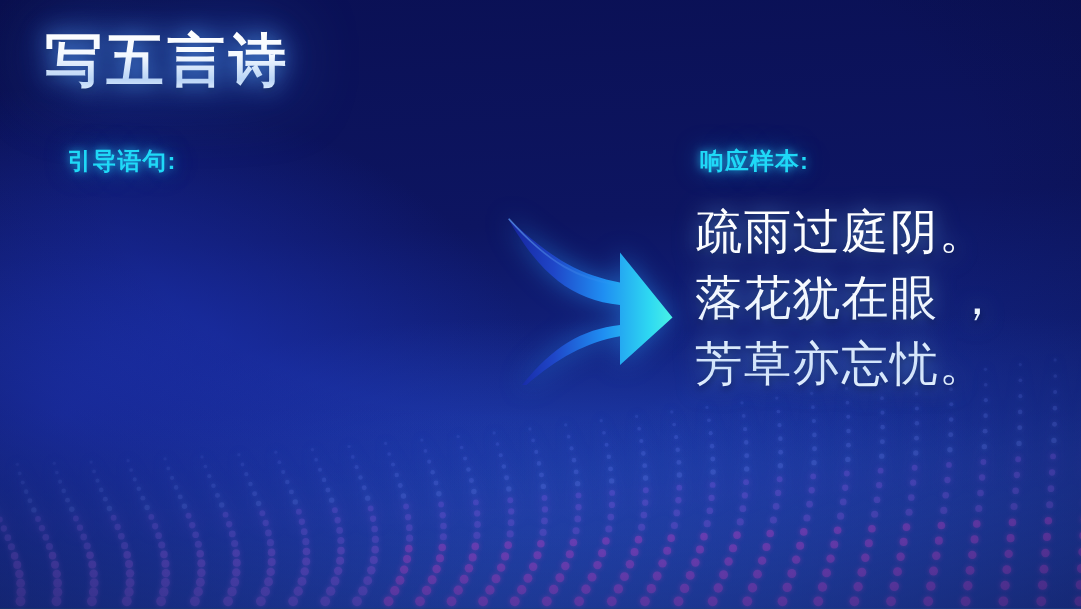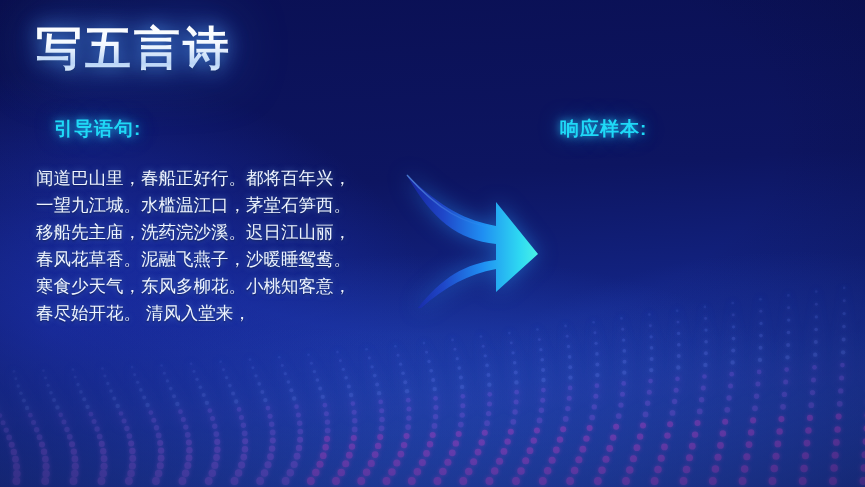--- a/index.html
+++ b/index.html
@@ -975,26 +975,20 @@
           <circle cx="939.4" cy="91.1" r="6.03" fill="#7a5cec" opacity="0.26"></circle>
         </g>
     </svg>
   </div>
   <div class="haze"></div>
   <div class="bg-vignette"></div>
 
   <div class="title">写五言诗</div>
 
   <div class="col-head" id="head-left">引导语句:</div>
-  <div class="prompt-body">闻道巴山里，春船正好行。都将百年兴，
-一望九江城。水槛温江口，茅堂石笋西。
-移船先主庙，洗药浣沙溪。迟日江山丽，
-春风花草香。泥融飞燕子，沙暖睡鸳鸯。
-寒食少天气，东风多柳花。小桃知客意，
-春尽始开花。 清风入堂来，</div>
 
   <div class="arrow-wrap">
     <svg viewBox="0 0 140 140">
       <defs>
         <linearGradient id="arrGrad" x1="0" y1="0.5" x2="1" y2="0.5">
           <stop offset="0" stop-color="#16219a"></stop>
           <stop offset="0.28" stop-color="#1f46c8"></stop>
           <stop offset="0.58" stop-color="#1f8ef2"></stop>
           <stop offset="0.86" stop-color="#2ed8f2"></stop>
           <stop offset="1" stop-color="#49f2e6"></stop>
@@ -1005,14 +999,17 @@
         </linearGradient>
       </defs>
       <path d="M2 6 C 40 42, 62 52, 92 58 L 92 34 L 134 86 L 92 124 L 92 101
                C 60 107, 36 122, 6 150 C 34 112, 58 96, 92 92 L 92 76
                C 54 72, 28 52, 2 6 Z" fill="url(#arrGrad)"></path>
       <path d="M3 7 C 36 44, 60 55, 90 60" stroke="url(#tailGrad)" stroke-width="1.4" fill="none" opacity="0.7"></path>
     </svg>
   </div>
 
   <div class="col-head" id="head-right">响应样本:</div>
+  <div class="response-body">疏雨过庭阴。
+落花犹在眼 ，
+芳草亦忘忧。</div>
 
 </div>
 
 </body></html>

